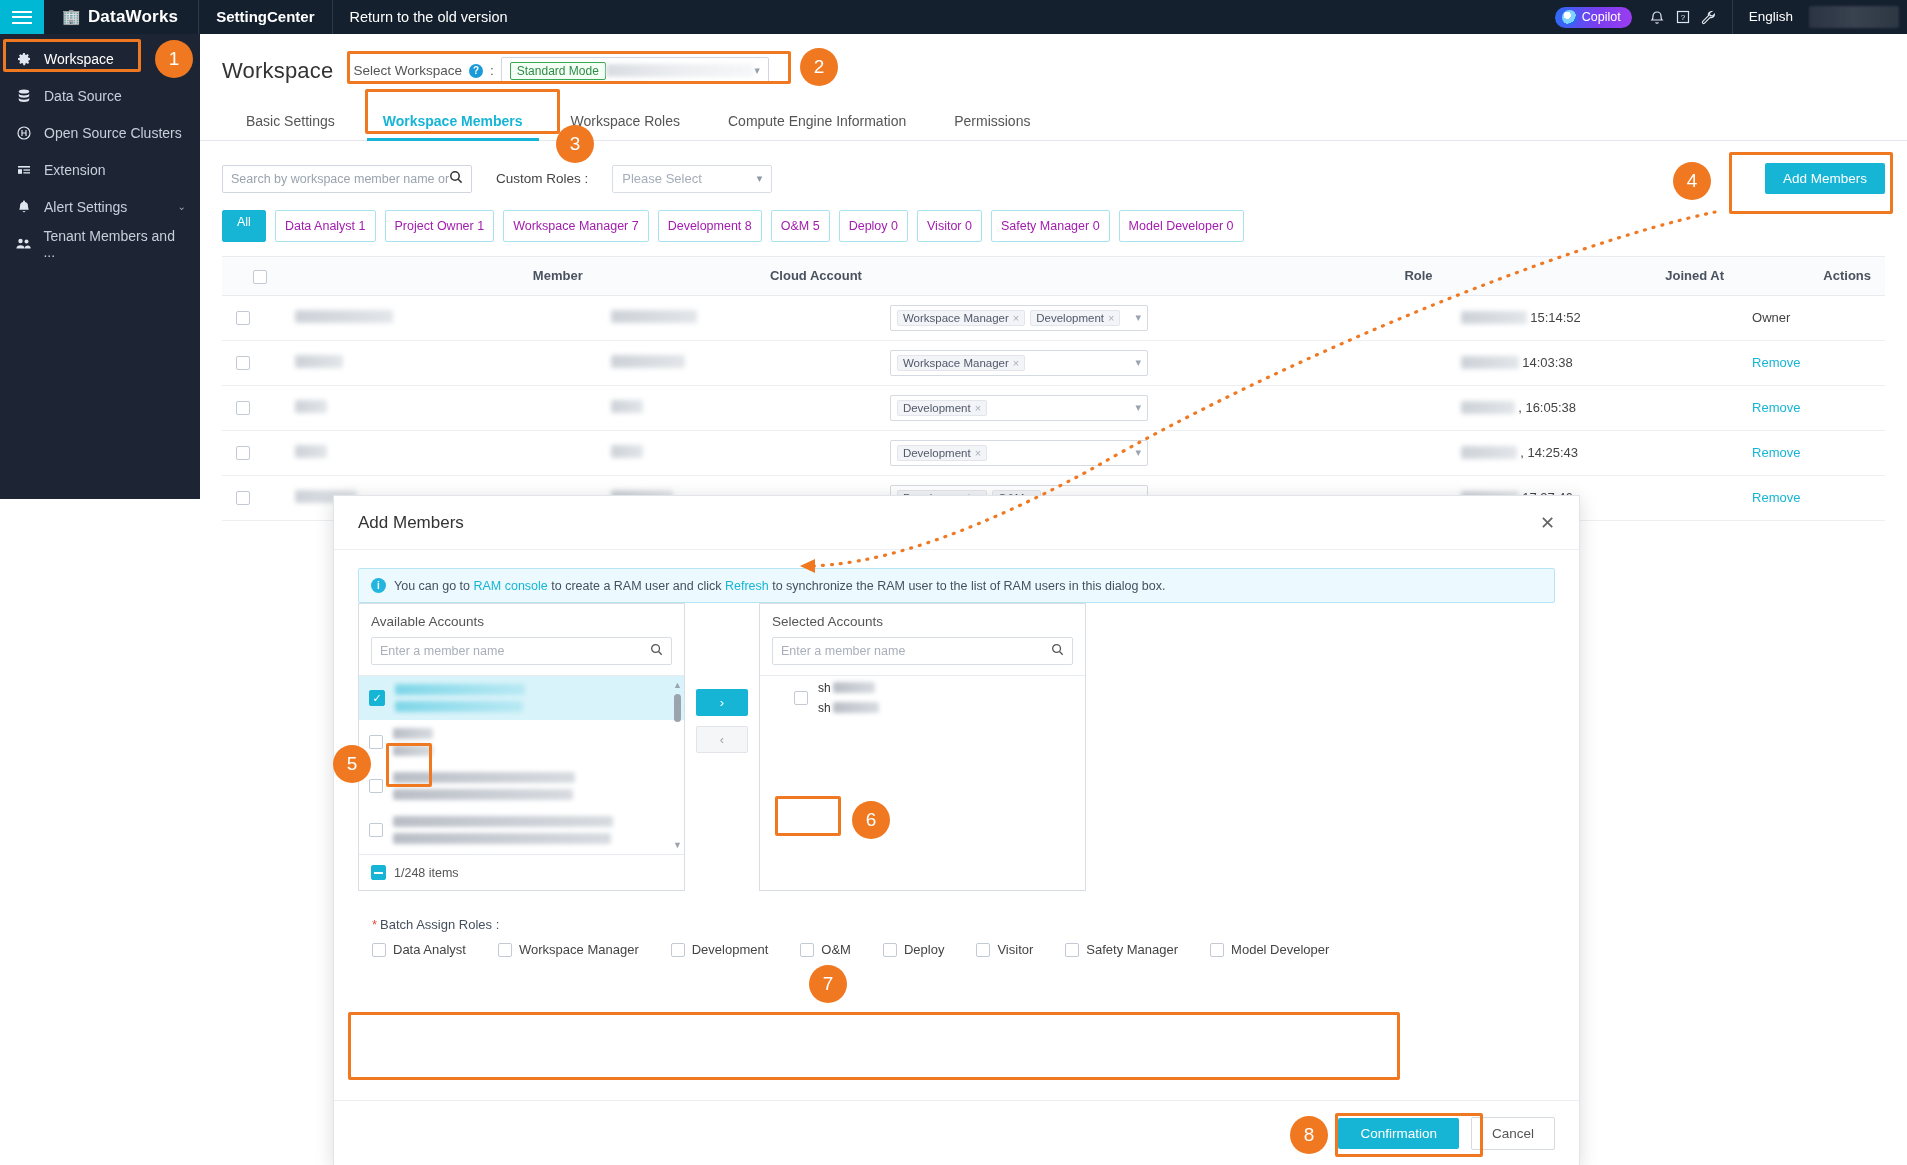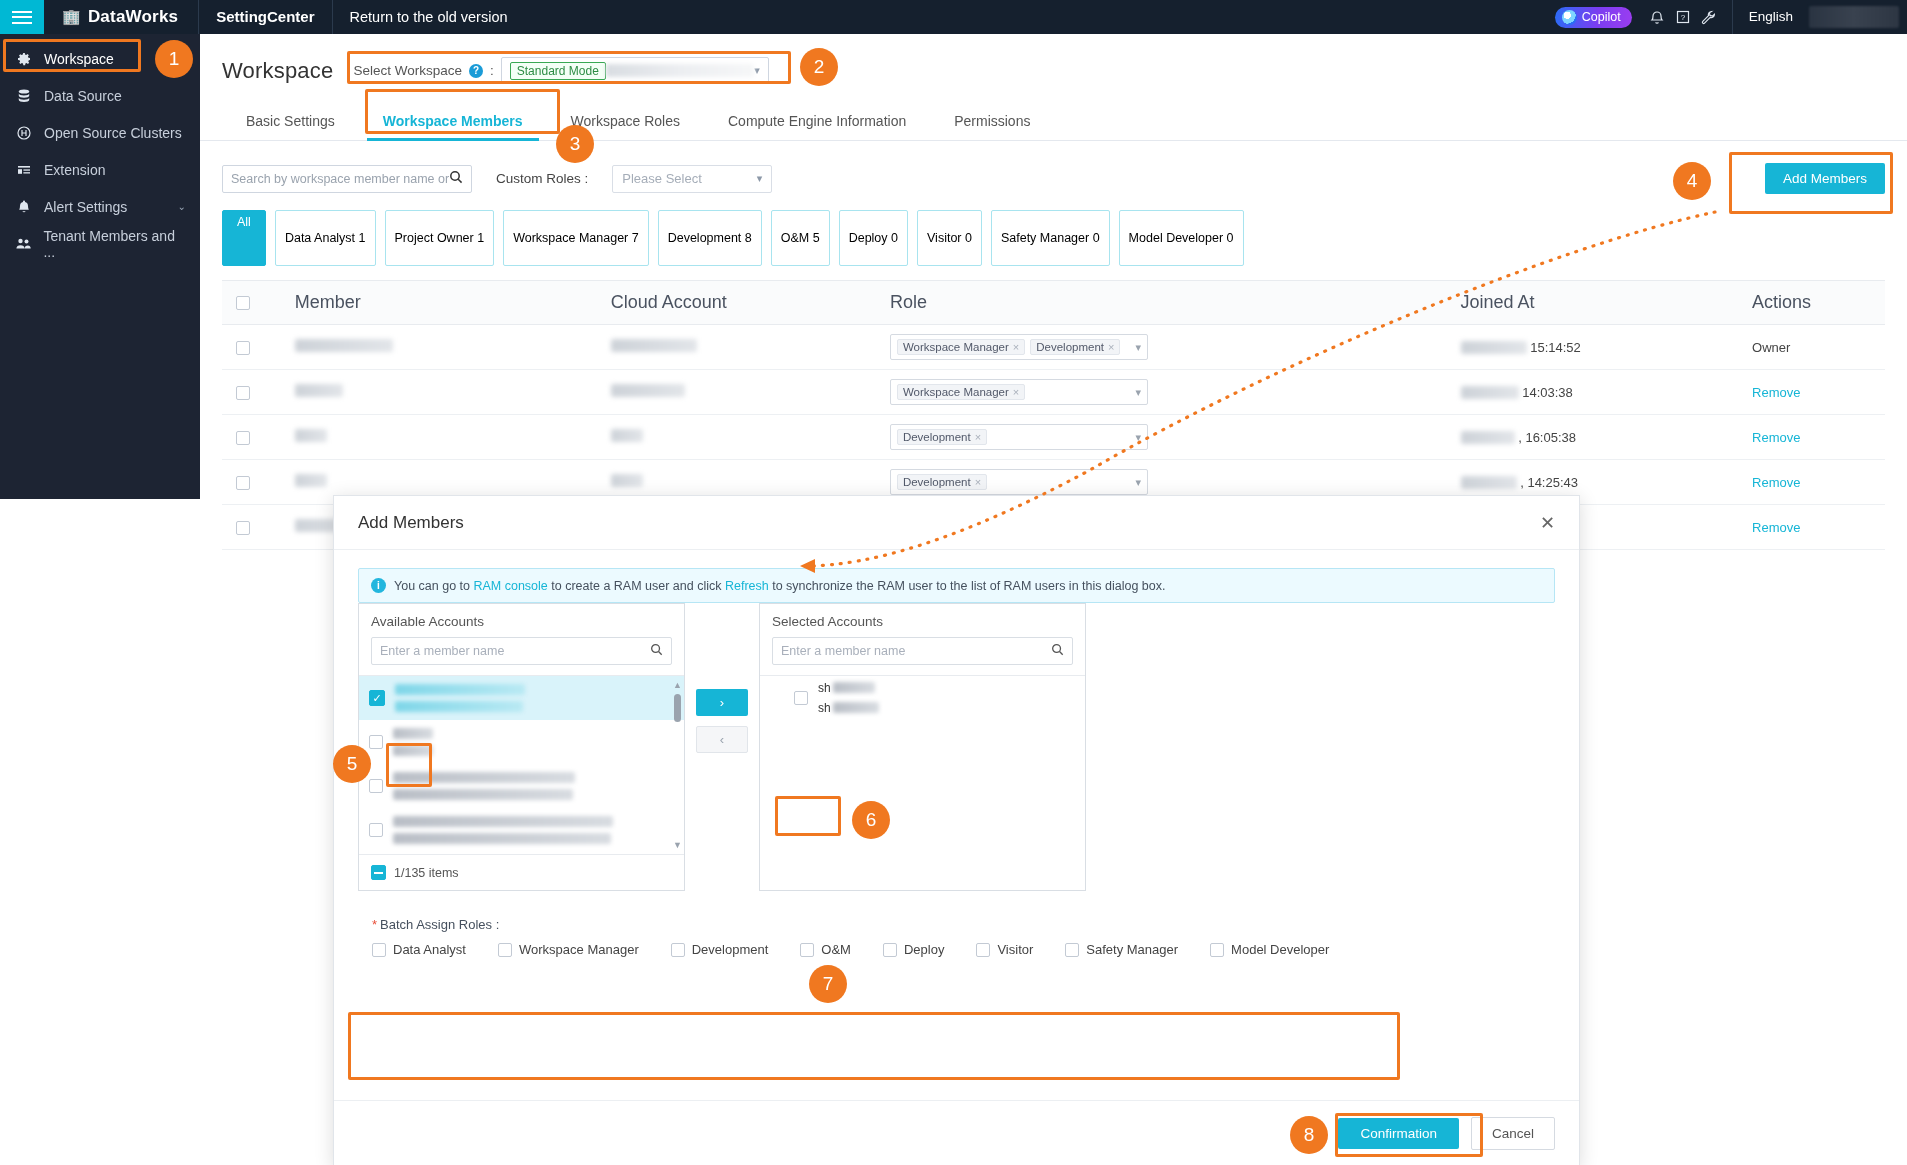--- a/index.html
+++ b/index.html
@@ -105,28 +105,28 @@
     font-size:13px;color:#a5adb8;
   }
   .cr-dd .chev { color:#8c98a8; font-size:11px;}
   .add-members-btn {
     background:#16b5d6;color:#fff;border:none;border-radius:2px;
     font-size:13.5px;padding:8px 18px;cursor:pointer;font-family:inherit;white-space:nowrap;
   }
 
   .chips { display:flex; gap:9px; margin-top:16px; flex-wrap:nowrap;}
   .chip {
-    border:1px solid #a8e4ef;color:#000000;background:#fff;border-radius:2px;
-    font-size:12.5px;padding:20px 9px;cursor:pointer;white-space:nowrap;
+    border:1px solid #a8e4ef;color:#a21caf;background:#fff;border-radius:2px;
+    font-size:12.5px;padding:8px 9px;cursor:pointer;white-space:nowrap;
   }
   .chip.sel { background:#16b5d6; color:#fff; border-color:#16b5d6; padding:4px 14px;}
 
   table.mtable { width:100%; border-collapse:collapse; margin-top:14px; table-layout:fixed;}
   table.mtable th {
-    text-align:left; font-weight:normal; font-size:18px; color:#4a5260;
+    text-align:right; font-weight:bold; font-size:13px; color:#4a5260;
     background:#fafbfc; padding:11px 14px; border-top:1px solid #e8ebef; border-bottom:1px solid #e8ebef;
   }
   table.mtable td {
     padding:9px 14px; border-bottom:1px solid #edf0f3; font-size:13px; color:#444; height:41px; vertical-align:middle;
   }
   .cb {
     width:14px;height:14px;border:1px solid #c3cad4;border-radius:2px;background:#fff;display:inline-block;
     vertical-align:middle; cursor:pointer;
   }
   .blur-txt { height:13px; background:linear-gradient(90deg,#cdd2d8,#e2e5e9); filter:blur(2.4px); border-radius:2px; display:inline-block;}
@@ -555,21 +555,21 @@
             <div class="tscroll">
               <div class="up">▲</div>
               <div class="thumb"></div>
               <div class="dn" style="position:absolute;bottom:0;left:0;right:0">▼</div>
             </div>
           </div>
           <div class="tfoot">
             <span class="cb-mid">
                 <i></i>
               </span>
-            <span>1/135 items</span>
+            <span>1/248 items</span>
           </div>
         </div>
 
         <div class="tbtns">
           <button class="tbtn-r">›</button>
           <button class="tbtn-l">‹</button>
         </div>
 
         <div class="tpanel">
           <div class="tpanel-head">

